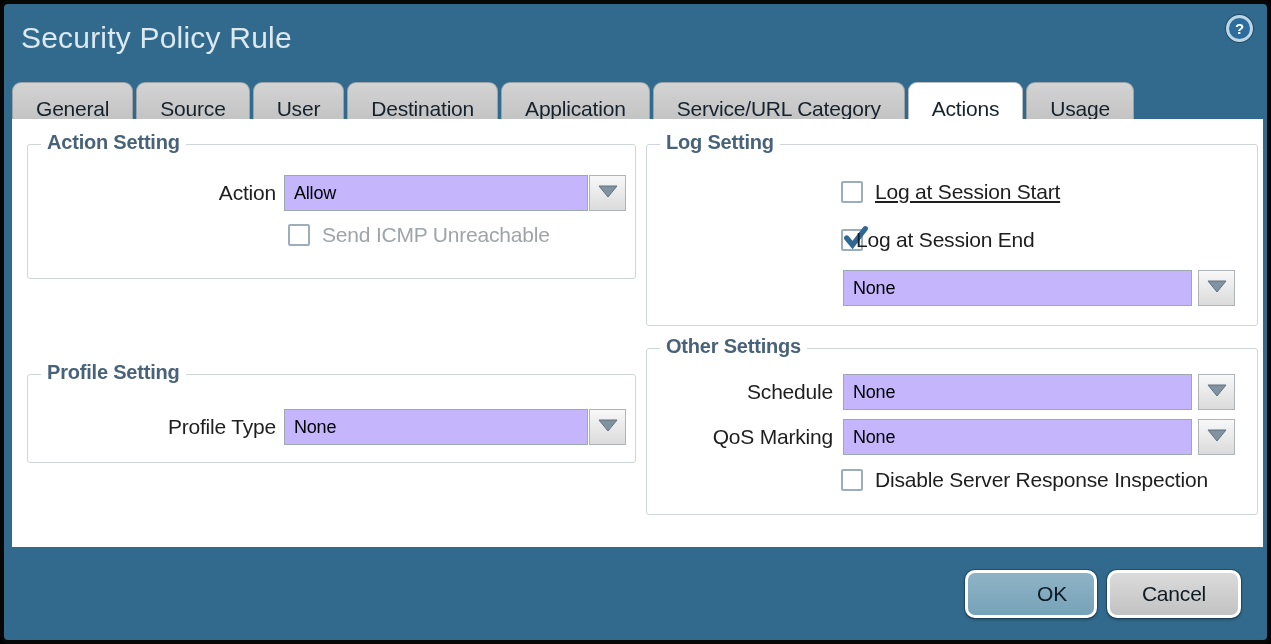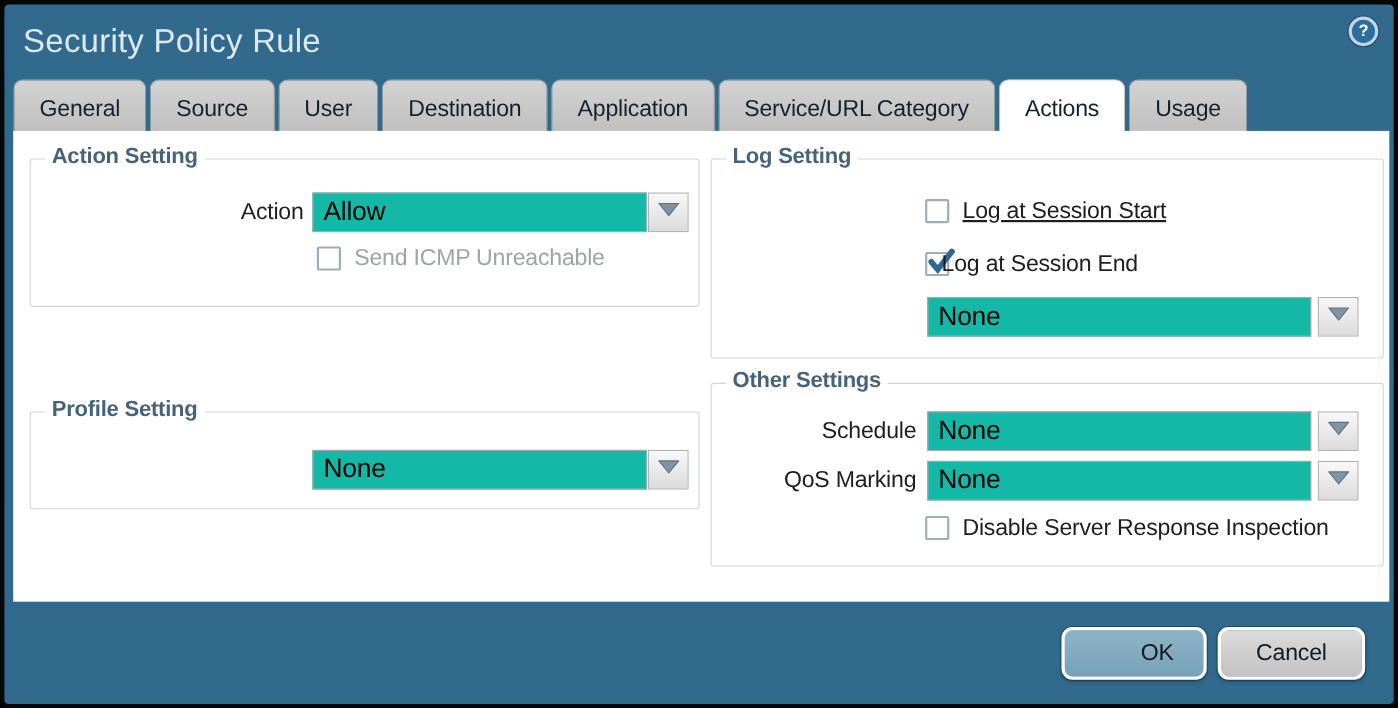--- a/index.html
+++ b/index.html
@@ -7,36 +7,36 @@
   .dialog{position:absolute;left:0;top:0;width:1271px;height:644px;box-sizing:border-box;
     background:#316A8C;border:4px solid #070707;border-radius:8px;overflow:hidden;}
 
   
   .title{position:absolute;left:17px;top:17px;font-size:30px;color:#DCE9F1;letter-spacing:.2px;}
   .help{position:absolute;right:14px;top:11px;width:27px;height:27px;box-sizing:border-box;border-radius:50%;
     background:#2C6D9D;border:3px solid #BCD6E6;color:#fff;font-weight:bold;font-size:15px;line-height:21px;
     text-align:center;box-shadow:0 0 0 1px rgba(15,40,60,.45);cursor:pointer;}
 
   
-  .tabs{position:absolute;left:8px;top:68px;display:flex;gap:3px;}
+  .tabs{position:absolute;left:8px;top:78px;display:flex;gap:3px;}
   .tab{height:52px;padding:0 23px;display:flex;align-items:center;font-size:21px;color:#15222E;
     background:linear-gradient(#D3D3D3,#BDBDBD);border:1px solid #9BA3A8;border-bottom:none;
     border-radius:9px 9px 0 0;box-sizing:border-box;cursor:pointer;white-space:nowrap;letter-spacing:-.2px;}
   .tab.active{background:#FFFFFF;border-color:#B9BEC2;}
 
   
   .content{position:absolute;left:8px;top:115px;width:1251px;height:428px;background:#fff;}
 
   .fs{position:absolute;border:1px solid #D0D5D9;border-radius:3px;}
   .fs .legend{position:absolute;top:-14px;left:13px;background:#fff;padding:0 6px;font-weight:bold;
     font-size:20px;color:#486379;letter-spacing:-.2px;white-space:nowrap;}
 
   .lbl{position:absolute;font-size:21px;color:#1E1E1E;text-align:right;line-height:36px;height:36px;letter-spacing:-.2px;white-space:nowrap;}
-  .ibox{position:absolute;height:36px;box-sizing:border-box;background:#14b8a6;border:1px solid #9FA8AE;
-    font-size:24px;line-height:34px;padding-left:9px;color:#000;letter-spacing:-.2px;cursor:text;overflow:hidden;}
+  .ibox{position:absolute;height:36px;box-sizing:border-box;background:#c4b5fd;border:1px solid #9FA8AE;
+    font-size:18px;line-height:34px;padding-left:9px;color:#000;letter-spacing:-.2px;cursor:text;overflow:hidden;}
   .dd{position:absolute;width:37px;height:36px;box-sizing:border-box;border:1px solid #AEB4B9;
     background:linear-gradient(#F8F8F8,#DBDBDB);display:flex;align-items:center;justify-content:center;cursor:pointer;}
 
   .cb{position:absolute;width:22px;height:22px;box-sizing:border-box;border:2px solid #9DAEBB;border-radius:2px;
     background:#fff;cursor:pointer;}
   .cb .check{display:none;position:absolute;left:-1px;top:-7px;}
   .cb.checked .check{display:block;}
   .cb-label{position:absolute;font-size:21px;color:#1E1E1E;line-height:24px;letter-spacing:-.2px;white-space:nowrap;}
   .cb-label.disabled{color:#9FA4A9;}
 
@@ -82,20 +82,21 @@
     </div>
     <div class="cb" style="left:276px;top:105px;">
       
     </div>
     <div class="cb-label disabled" style="left:310px;top:104px;">Send ICMP Unreachable</div>
     <style></style>
 
     <div class="fs" style="left:15px;top:255px;width:607px;height:87px;">
       <span class="legend">Profile Setting</span>
     </div>
+    <div class="lbl" style="left:60px;top:290px;width:204px;">Profile Type</div>
     <div class="ibox" style="left:272px;top:290px;width:304px;">None</div>
     <div class="dd" style="left:577px;top:290px;">
       <span>
         <svg width="22" height="15">
             <polygon points="2,2 20,2 11,13" fill="#8193A1" stroke="#5F7282" stroke-width="1" stroke-linejoin="round"></polygon>
           </svg>
       </span>
     </div>
 
     <div class="fs" style="left:634px;top:25px;width:610px;height:180px;">

